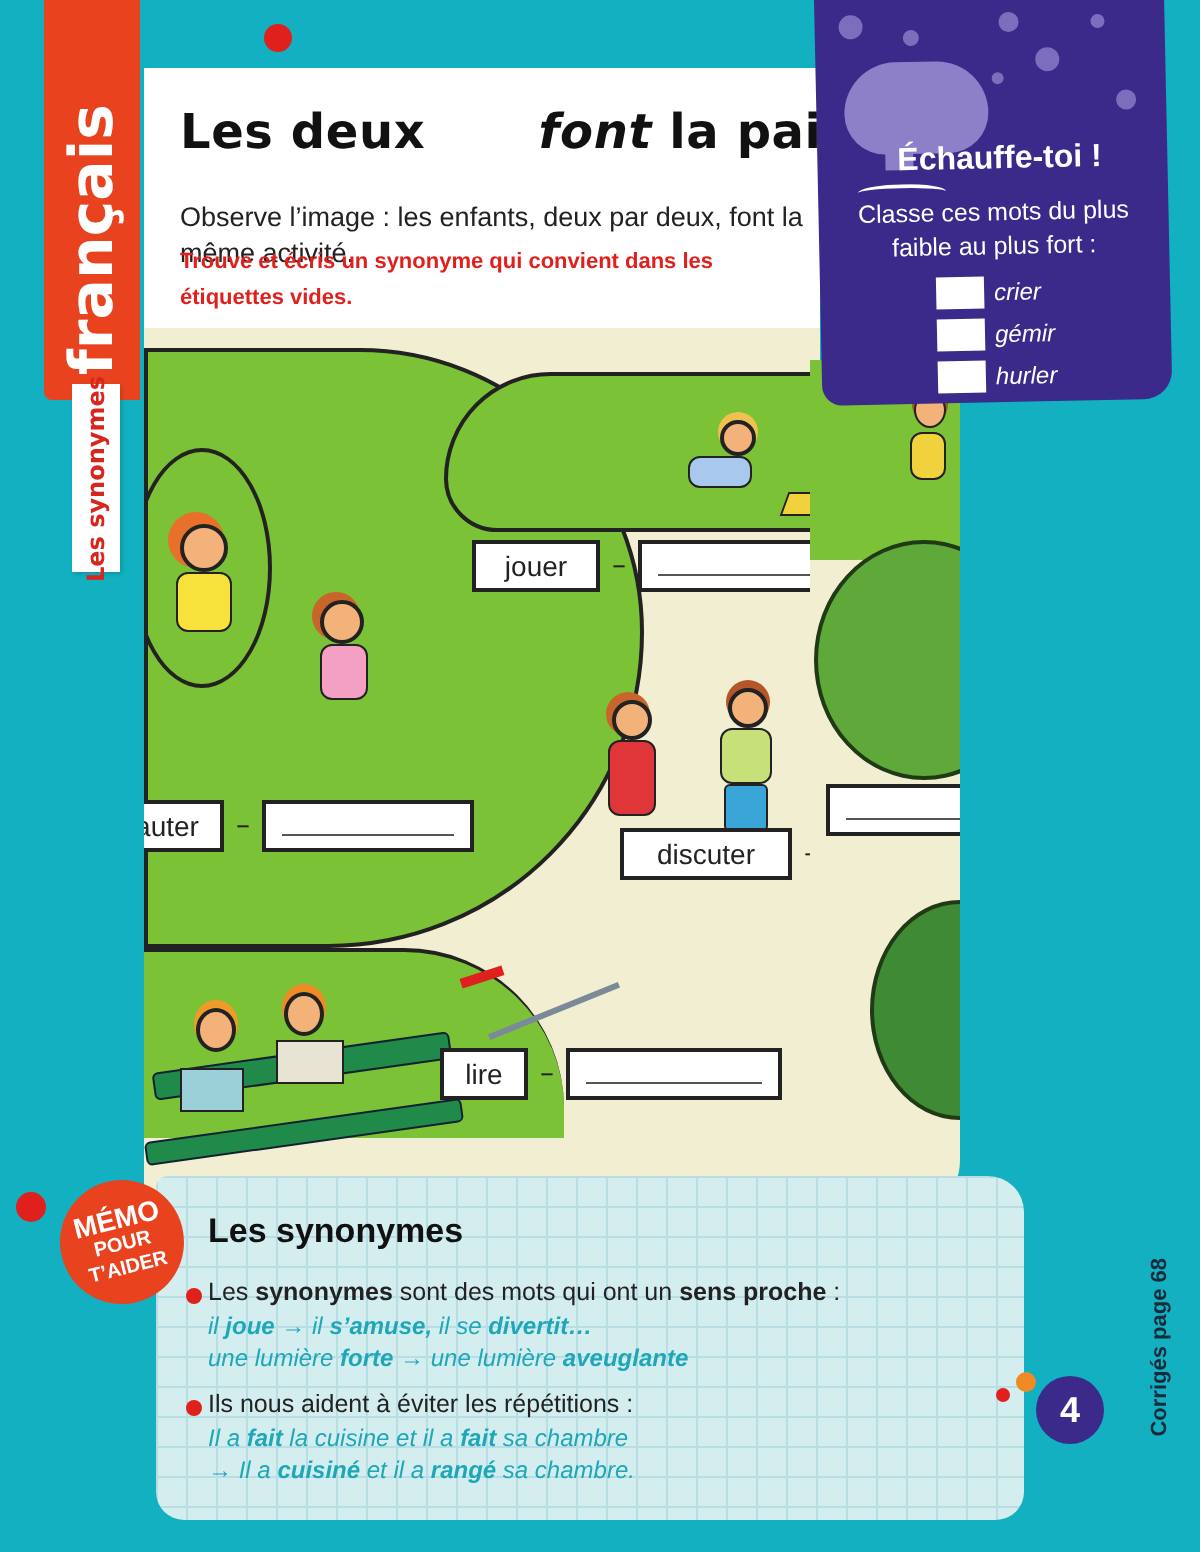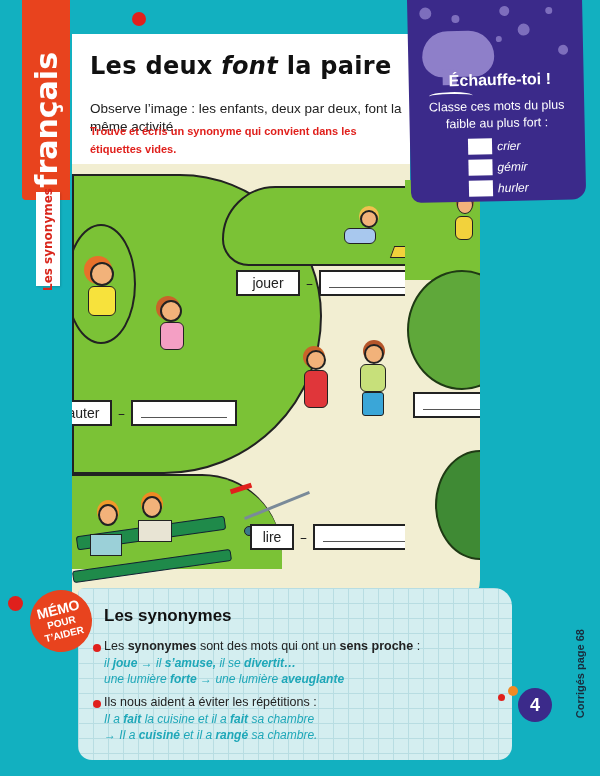--- a/index.html
+++ b/index.html
@@ -17,21 +17,21 @@
 
   .red-dot { position: absolute; border-radius: 50%; }
 
   
   .tab-francais { position: absolute; left: 22px; top: 0; width: 48px; height: 200px; background: #e8431e; transform: skewX(0deg); border-radius: 0 0 0 4px; display: flex; align-items: flex-end; justify-content: center; padding-bottom: 12px; }
   .tab-francais span { writing-mode: vertical-rl; transform: rotate(180deg); color: #fff; font-weight: bold; font-size: 30px; letter-spacing: 0px; font-family: "DejaVu Sans", sans-serif; }
   .tab-synonymes { position: absolute; left: 36px; top: 192px; width: 24px; height: 94px; background: #fff; display: flex; align-items: center; justify-content: center; box-shadow: 1px 1px 2px rgba(0,0,0,.15); }
   .tab-synonymes span { writing-mode: vertical-rl; transform: rotate(180deg); color: #d9261c; font-weight: bold; font-size: 12px; white-space: nowrap; }
 
   .title { position: absolute; left: 90px; top: 52px; font-family: "DejaVu Sans", sans-serif; font-weight: bold; font-size: 24px; color: #111; letter-spacing: 0.3px; }
-  .title i { font-style: italic; }
+  .title i { font-style: italic; margin-left: 48px; }
   .intro { position: absolute; left: 90px; top: 100px; width: 320px; font-size: 13.5px; line-height: 18px; color: #222; font-family: "Liberation Sans", sans-serif; }
   .instr { position: absolute; left: 90px; top: 122px; width: 320px; font-size: 11px; line-height: 18px; color: #e0201c; font-weight: bold; font-family: "Liberation Sans", sans-serif; }
 
   
   .warmup { position: absolute; left: 407px; top: 0; width: 175px; height: 203px; background: #3b2a8a; border-radius: 0 0 14px 10px; transform: rotate(-1.2deg); transform-origin: top left; overflow: hidden; }
   .warmup .bubble { position: absolute; background: #8e7fc9; border-radius: 50%; opacity: .8; }
   .brain { position: absolute; left: 14px; top: 32px; width: 72px; height: 46px; background: #8e7fc9; border-radius: 38px 38px 30px 30px; }
   .brain-stem { position: absolute; left: 34px; top: 70px; width: 14px; height: 16px; background: #8e7fc9; }
   .warmup-title { position: absolute; left: 40px; top: 73px; color: #fff; font-weight: bold; font-size: 16px; font-family: "Liberation Sans", sans-serif; }
   .warmup-swoosh { position: absolute; left: 20px; top: 93px; width: 44px; height: 8px; border-top: 2px solid #fff; border-radius: 50%; }
@@ -125,22 +125,26 @@
       </div>
 
       <div class="label-pair" style="left:-24px;top:226px;">
         <div class="word-box" style="width:64px;justify-content:center;">sauter</div>
         <span class="dash">–</span>
         <div class="answer-box" style="width:106px;">
             <div class="line"></div>
           </div>
       </div>
 
-
-      <div class="label-pair" style="left:148px;top:350px;margin-left:30px;">
+      <div class="label-pair" style="left:238px;top:240px;">
+        <div class="word-box" style="width:86px;justify-content:center;">discuter</div>
+        <span class="dash">–</span>
+      </div>
+
+      <div class="label-pair" style="left:148px;top:350px;">
         <div class="word-box" style="width:44px;justify-content:center;">lire</div>
         <span class="dash">–</span>
         <div class="answer-box" style="width:108px;">
             <div class="line"></div>
           </div>
       </div>
     </div>
   </div>
 
   <div class="illus-ext">

